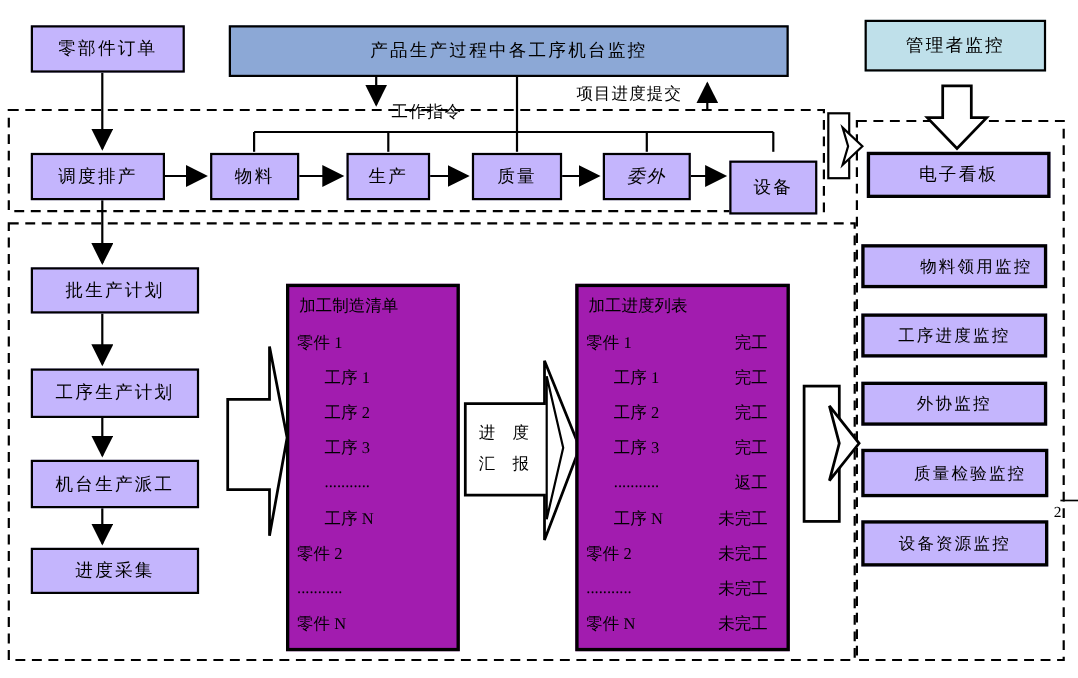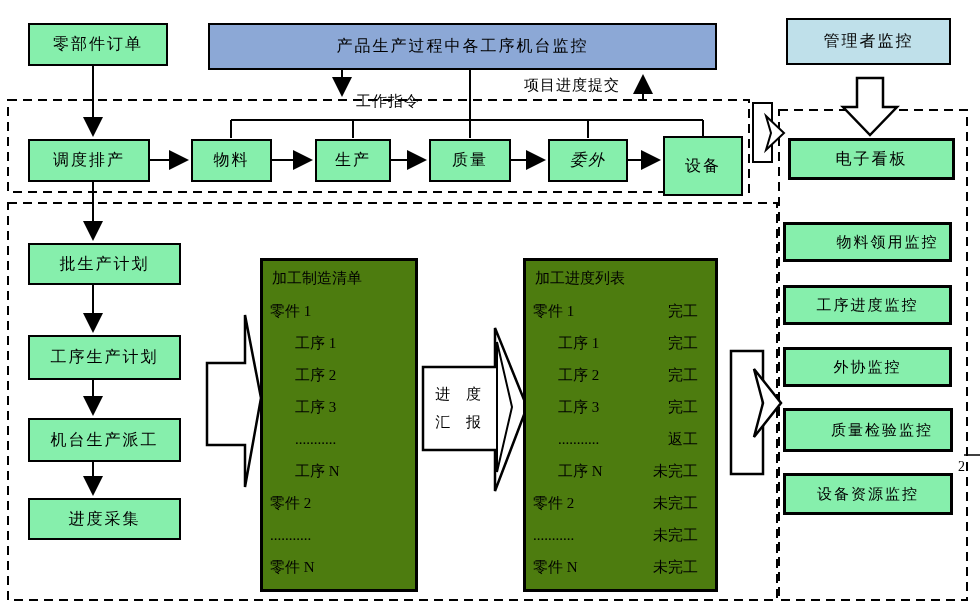--- a/index.html
+++ b/index.html
@@ -1,32 +1,32 @@
 <!DOCTYPE html>
 <html><head>
 <meta charset="utf-8">
 <style>
   html,body{margin:0;padding:0;background:#fff;}
   #canvas{
     position:relative;width:980px;height:616px;background:#fff;overflow:hidden;
     font-family:"Liberation Serif","DejaVu Serif",serif;color:#000;
   }
   .box{
-    position:absolute;background:#86efac;border:2px solid #000;
+    position:absolute;background:#c4b5fd;border:2px solid #000;
     display:flex;align-items:center;justify-content:center;
     font-size:16px;letter-spacing:2px;white-space:nowrap;box-sizing:border-box;
   }
   .b3{border-width:3px;}
   .fill-blue{background:#8CA8D6;}
   .fill-cyan{background:#BFE0EA;}
   .note{
     position:absolute;font-size:15px;letter-spacing:1px;white-space:nowrap;
   }
   .list-box{
-    position:absolute;background:#4d7c0f;border:3px solid #000;box-sizing:border-box;
+    position:absolute;background:#a21caf;border:3px solid #000;box-sizing:border-box;
     font-size:15px;
   }
   .list-row{
     height:32px;display:flex;align-items:center;
     padding-left:7px;padding-right:17px;white-space:nowrap;
   }
   .list-row.title{height:34px;padding-left:9px;}
   .list-row.indent{padding-left:32px;}
   .status{margin-left:auto;}
   .big-arrow-label{
@@ -114,21 +114,21 @@
   </div>
   <div class="box" style="left:315px;top:139px;width:76px;height:43px;">
     <span>生产</span>
   </div>
   <div class="box" style="left:429px;top:139px;width:82px;height:43px;">
     <span>质量</span>
   </div>
   <div class="box" style="left:548px;top:139px;width:80px;height:43px;font-style:italic;">
     <span>委外</span>
   </div>
-  <div class="box" style="left:663px;top:136px;width:80px;height:60px;">
+  <div class="box" style="left:663px;top:146px;width:80px;height:49px;">
     <span>设备</span>
   </div>
 
   <div class="box" style="left:28px;top:243px;width:153px;height:42px;">
     <span>批生产计划</span>
   </div>
   <div class="box" style="left:28px;top:335px;width:153px;height:45px;">
     <span>工序生产计划</span>
   </div>
   <div class="box" style="left:28px;top:418px;width:153px;height:44px;">

